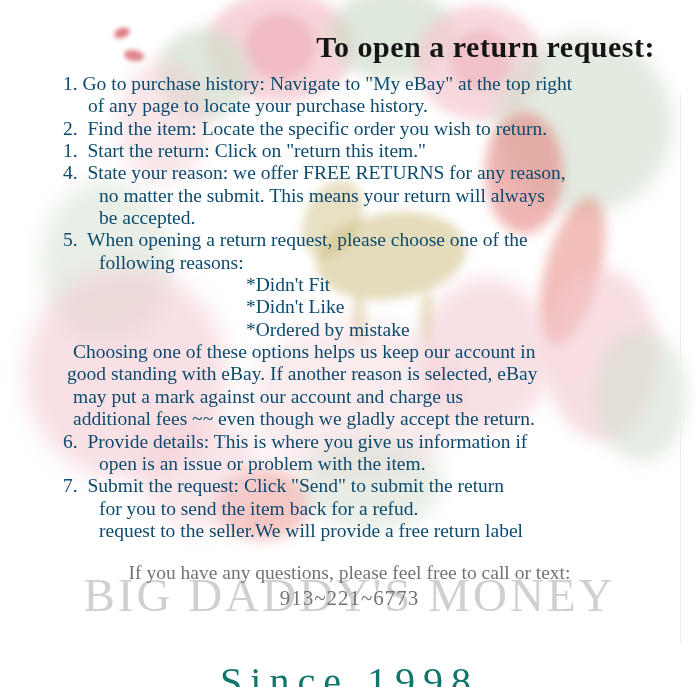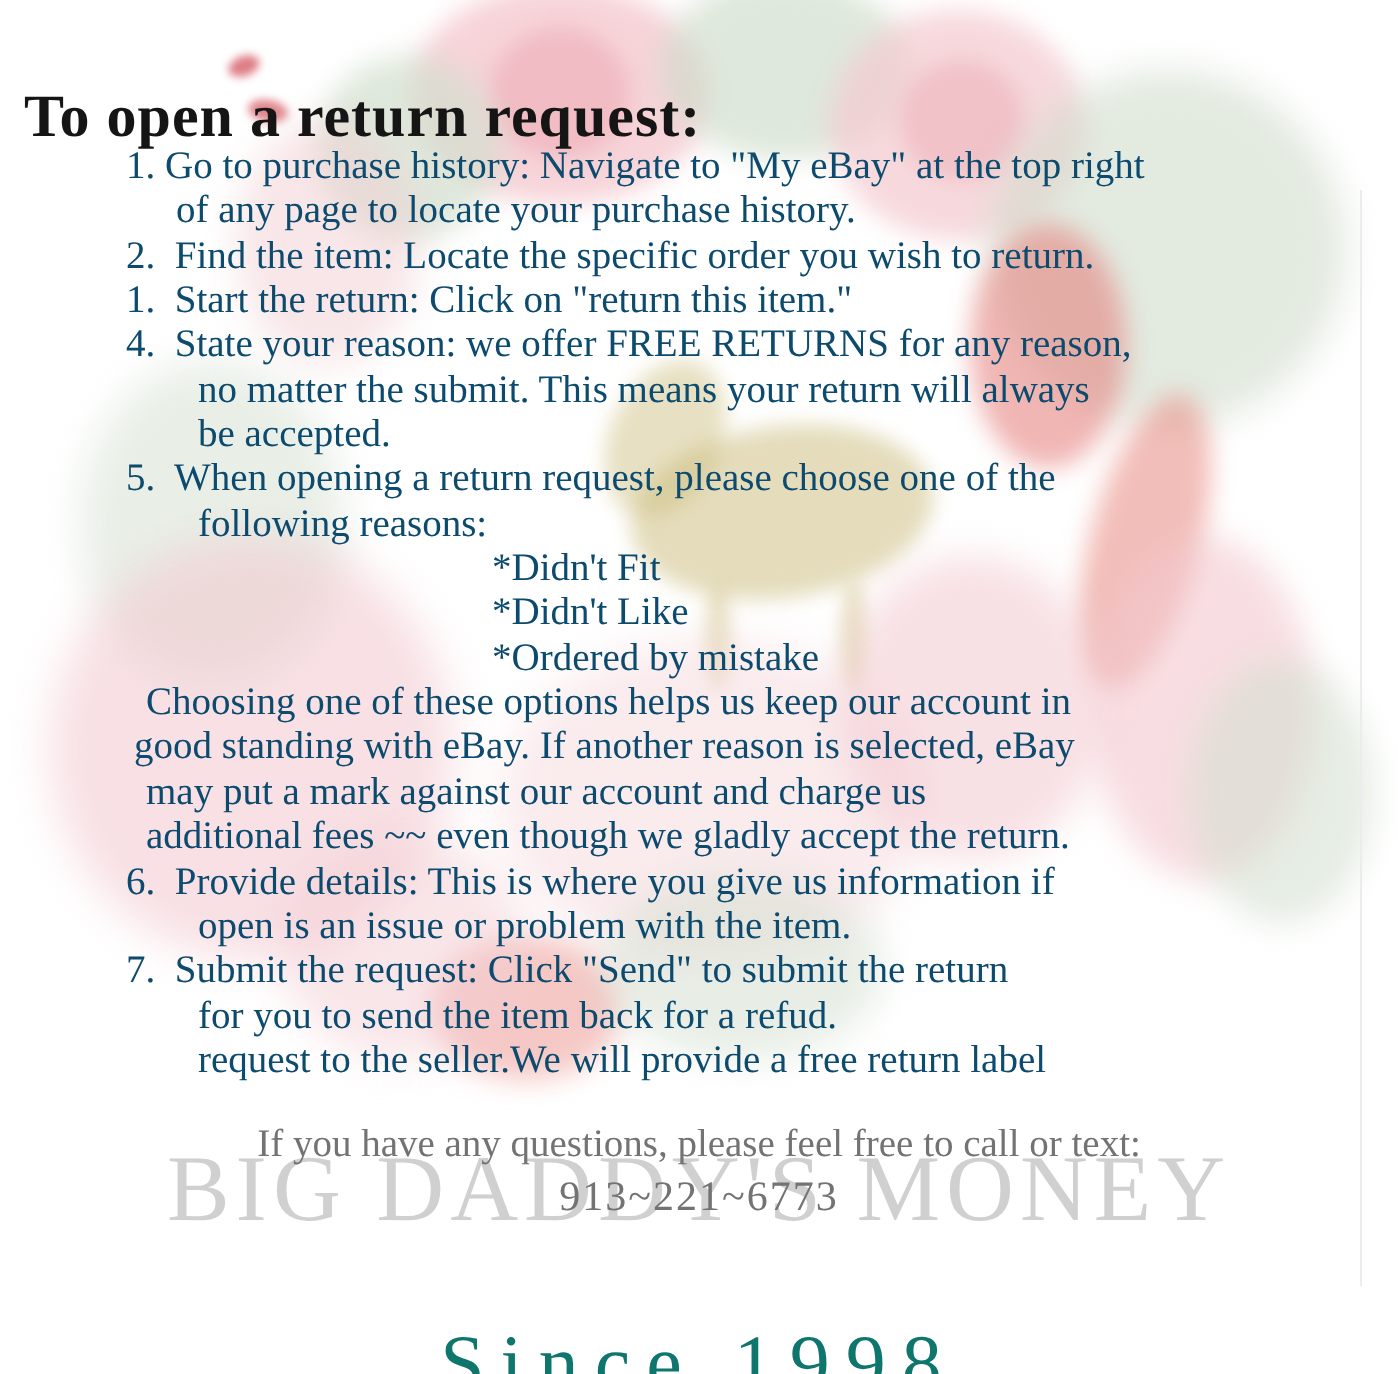--- a/index.html
+++ b/index.html
@@ -11,22 +11,22 @@
   .bg{position:absolute;inset:0;z-index:0;}
   .blob{position:absolute;border-radius:50%;}
   .edge-line{position:absolute;width:1px;background:#ececec;}
   
   .watermark{position:absolute;left:0;right:0;text-align:center;z-index:1;
     color:#d0d0d0;font-family:"Liberation Serif","DejaVu Serif",serif;white-space:pre;margin-top:34px;}
   .wm-brand{top:534px;font-size:47px;letter-spacing:3px;}
   .wm-since{top:624px;font-size:40px;letter-spacing:8px;color:#0f766e;}
   
   .title{
-    position:absolute;top:30px;left:0;right:44px;margin:12px;z-index:2;
-    text-align:left;font-size:30px;font-weight:600;color:#151515;letter-spacing:.5px;
+    position:absolute;top:30px;left:0;right:44px;margin:0;z-index:2;
+    text-align:right;font-size:30px;font-weight:600;color:#151515;letter-spacing:.5px;
   }
   .lines{position:absolute;top:73px;left:63px;right:10px;z-index:2;}
   .line{
     white-space:pre;font-size:19.5px;line-height:22.35px;color:#0c4a6e;
   }
   .L0{margin-left:0;}
   .L1{margin-left:25px;}
   .L2{margin-left:36px;}
   .L3{margin-left:183px;}
   .LP{margin-left:10px;}

